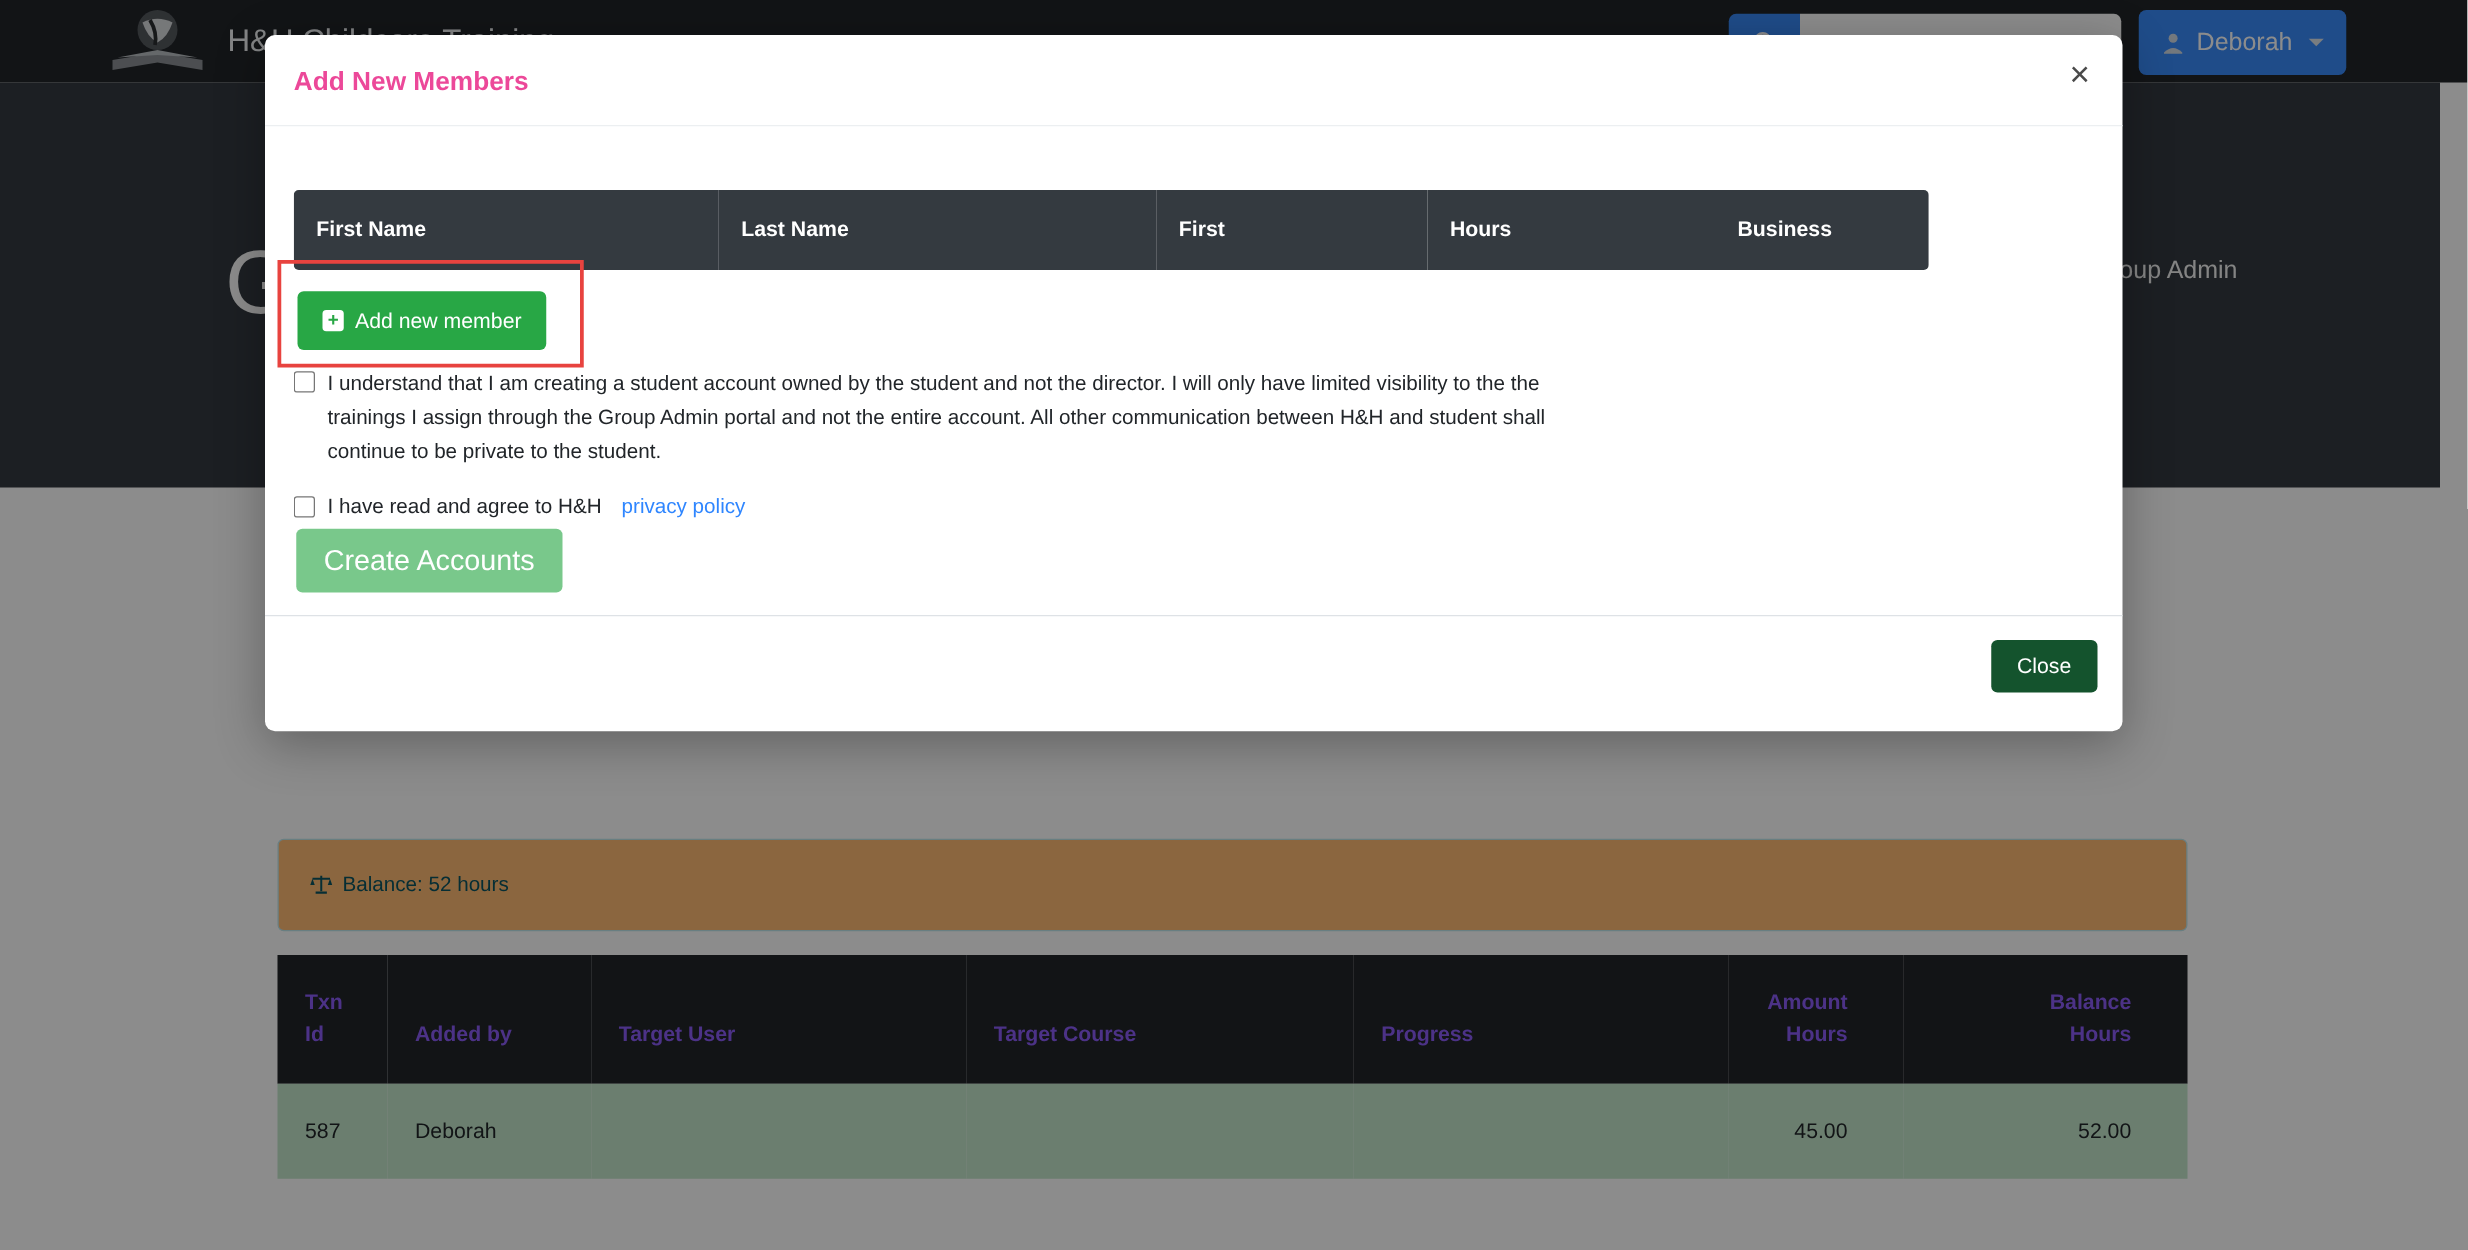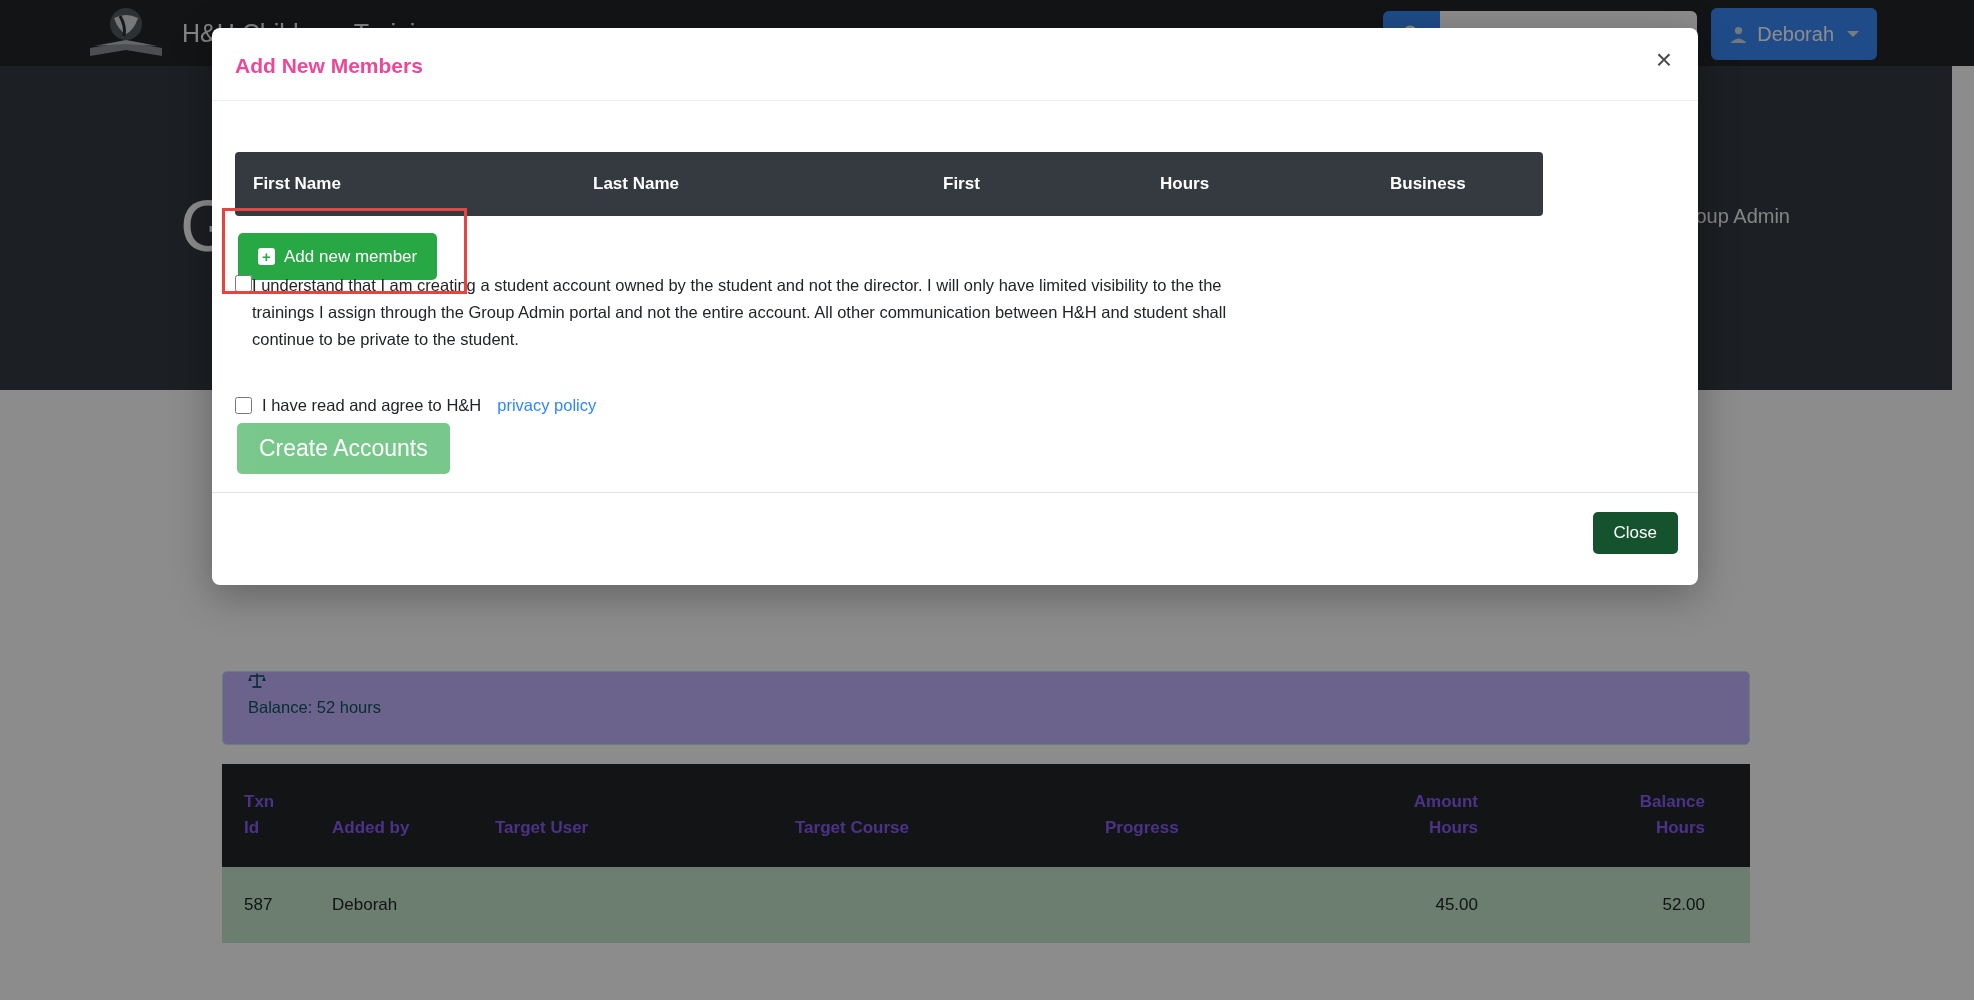--- a/index.html
+++ b/index.html
@@ -20,21 +20,21 @@
   
   .hero { position:absolute; left:0; top:66px; right:22px; height:324px; background:#343a40; }
   .hero-heading { position:absolute; left:180px; top:124px; font-size:72px; font-weight:500; color:#ffffff; line-height:1; white-space:nowrap; }
   .hero-breadcrumb { position:absolute; right:162px; top:139px; font-size:20px; color:#f1f1f1; white-space:nowrap; }
 
   
   .banner { position:absolute; left:222px; top:592px; width:1528px; height:56px; background:#fff3cd; border:1px solid #ffeeba; border-radius:5px; display:flex; align-items:center; justify-content:center; font-size:16.5px; color:#856404; }
   .banner b { margin-left:7px; text-decoration:underline; }
 
   
-  .balance { position:absolute; left:222px; top:671px; width:1528px; height:74px; background:#c4b5fd; border:1px solid #bee5eb; border-radius:5px; display:flex; align-items:flex-start; padding-left:25px; font-size:16.5px; color:#0c5460; gap:8px;flex-direction:column; }
+  .balance { position:absolute; left:222px; top:671px; width:1528px; height:74px; background:#fdba74; border:1px solid #bee5eb; border-radius:5px; display:flex; align-items:center; padding-left:25px; font-size:16.5px; color:#0c5460; gap:8px; }
 
   
   .txn-table { position:absolute; left:222px; top:764px; width:1528px; border-collapse:collapse; table-layout:fixed; font-size:17px; }
   .txn-table col.c1{width:88px} .txn-table col.c2{width:163px} .txn-table col.c3{width:300px}
   .txn-table col.c4{width:310px} .txn-table col.c5{width:300px} .txn-table col.c6{width:140px} .txn-table col.c7{width:227px}
   .txn-table th { background:#212529; color:#8b5cf6; text-align:left; vertical-align:bottom; padding:25px 22px; font-weight:700; white-space:pre-line; line-height:1.55; }
   .txn-table td { padding:25px 22px; vertical-align:top; white-space:pre-line; line-height:1.55; color:#212529; }
   .txn-table th.num, .txn-table td.num { text-align:right; padding-right:45px; }
   .txn-table tr.row-white td { background:#ffffff; }
   .txn-table tr.row-green td { background:#c3e6cb; }
@@ -49,21 +49,21 @@
   .modal-header-line { position:absolute; left:0; right:0; top:72px; border-top:1px solid #eceff1; }
 
   .members-table { position:absolute; left:23px; top:112px; width:1308px; border-collapse:separate; border-spacing:0; table-layout:fixed; border-radius:4px; overflow:hidden;margin-top:12px; }
   .members-table col.m1{width:340px} .members-table col.m2{width:350px} .members-table col.m3{width:217px} .members-table col.m4{width:230px}
   .members-table th { background:#343a40; color:#fff; font-size:17px; font-weight:700; text-align:left; padding:22px 18px; }
 
   .red-annotation { position:absolute; left:10px; top:180px; width:245px; height:86px; border:3px solid #e8433f; z-index:60; pointer-events:none; }
   .add-member-btn { position:absolute; left:26px; top:205px; height:47px; background:#28a745; border:none; border-radius:5px; color:#fff; font-size:17px; display:flex; align-items:center; gap:9px; padding:0 20px; cursor:pointer; }
   .plus-square { width:17px; height:17px; background:#fff; border-radius:3px; color:#28a745; font-size:15px; font-weight:700; display:flex; align-items:center; justify-content:center; line-height:1; }
 
-  .check-row1 { position:absolute; left:23px; top:244px; display:flex; align-items:flex-start; }
+  .check-row1 { position:absolute; left:23px; top:266px; display:flex; gap:10px; align-items:flex-start; }
   .check-row1 input { width:17px; height:17px; margin-top:3px; }
   .check-row1 .check-text { width:1365px; font-size:16.5px; line-height:1.63; color:#212529; white-space:pre-line; }
   .check-row2 { position:absolute; left:23px; top:368px; display:flex; gap:10px; align-items:center; font-size:16.5px; color:#212529; }
   .check-row2 input { width:17px; height:17px; }
   .privacy-link { color:#2f86ff; margin-left:6px; text-decoration:none; cursor:pointer; }
 
   .create-btn { position:absolute; left:25px; top:395px; background:#28a745; opacity:0.62; border:none; border-radius:5px; color:#fff; font-size:23px; padding:12px 22px; cursor:pointer; }
   .modal-footer-line { position:absolute; left:0; right:0; top:464px; border-top:1px solid #dee2e6; }
   .close-btn { position:absolute; right:20px; top:484px; background:#14532d; border:none; border-radius:5px; color:#fff; font-size:17px; padding:11px 21px; cursor:pointer; }
 </style>

